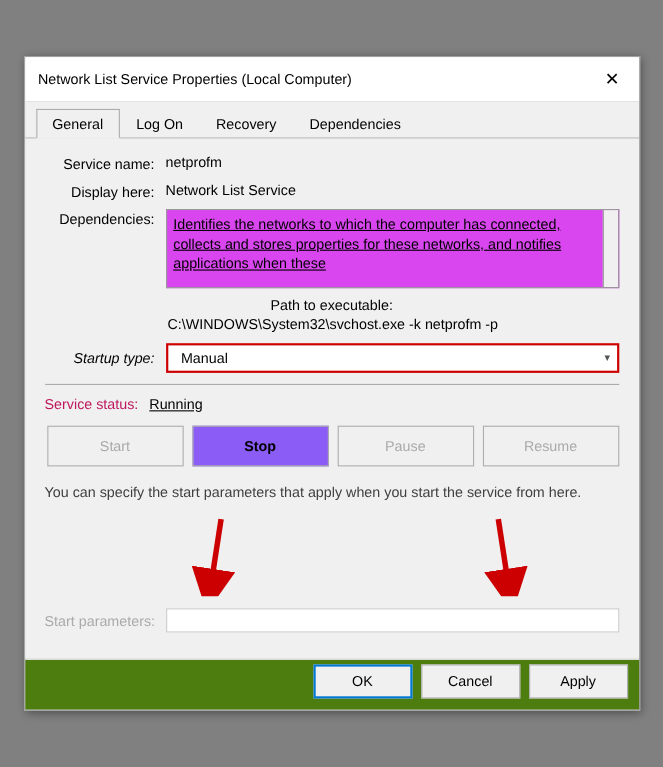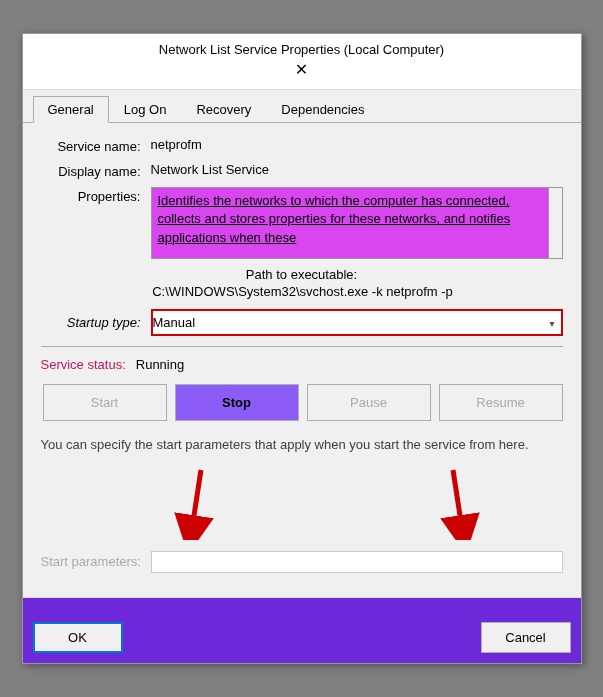--- a/index.html
+++ b/index.html
@@ -19,21 +19,20 @@
       border: 1px solid #999;
       box-shadow: 2px 2px 8px rgba(0,0,0,0.4);
     }
     .title-bar {
       background: #ffffff;
       padding: 8px 12px;
       display: flex;
       align-items: center;
       justify-content: space-between;
       border-bottom: 1px solid #ddd;
-      flex-direction: column;
     }
     .title-bar-text {
       font-size: 13px;
       font-weight: normal;
       color: #000;
     }
     .close-btn {
       width: 24px;
       height: 24px;
       border: none;
@@ -140,21 +139,21 @@
       font-style: italic;
     }
     .select-wrapper {
       flex: 1;
       position: relative;
       border: 2px solid #cc0000;
       background: #fff;
     }
     .select-wrapper select {
       width: 100%;
-      padding: 4px 24px 4px 0;
+      padding: 4px 24px 4px 12px;
       font-size: 13px;
       border: none;
       background: transparent;
       appearance: none;
       -webkit-appearance: none;
       cursor: pointer;
       outline: none;
     }
     .select-chevron {
       position: absolute;
@@ -176,20 +175,21 @@
       margin-bottom: 12px;
     }
     .status-label {
       font-size: 13px;
       color: #be185d;
       margin-right: 10px;
     }
     .status-value {
       font-size: 13px;
       color: #000;
+      text-decoration: underline;
     }
     .service-buttons {
       display: flex;
       gap: 8px;
       margin-bottom: 14px;
       margin-left: 2px;
     }
     .svc-btn {
       flex: 1;
       padding: 10px 10px;
@@ -232,24 +232,24 @@
     
     .arrows-area {
       position: relative;
       height: 80px;
       margin-bottom: 6px;
     }
 
     
     .bottom-buttons {
       display: flex;
-      justify-content: space-between;
+      justify-content: flex-end;
       gap: 8px;
-      padding: 24px 10px 10px;
-      background: #6d28d9;
+      padding: 4px 10px 10px;
+      background: #4d7c0f;
       border-top: 1px solid #ddd;
       position: relative;
     }
     .action-btn {
       min-width: 90px;
       padding: 6px 16px;
       font-size: 13px;
       border: 1px solid #adadad;
       background: #f0f0f0;
       cursor: pointer;
@@ -278,26 +278,26 @@
   </div>
 
   <div class="content">
 
     <div class="field-row">
       <span class="field-label">Service name:</span>
       <span class="field-value">netprofm</span>
     </div>
 
     <div class="field-row">
-      <span class="field-label">Display name:</span>
+      <span class="field-label">Display here:</span>
       <span class="field-value">Network List Service</span>
     </div>
 
     <div class="field-row">
-      <span class="field-label">Properties:</span>
+      <span class="field-label">Dependencies:</span>
       <div class="description-box" style="padding-right:18px;">
         <span>Identifies the networks to which the computer has connected, collects and stores properties for these networks, and notifies applications when these</span>
         <div class="description-scrollbar"></div>
       </div>
     </div>
 
     <div class="path-section">
       <div class="path-label">Path to executable:</div>
       <div class="path-value">C:\WINDOWS\System32\svchost.exe -k netprofm -p</div>
     </div>
@@ -355,14 +355,15 @@
     <div class="start-params-row">
       <span class="start-params-label">Start parameters:</span>
       <input class="start-params-input" type="text" value="" style="">
     </div>
 
   </div>
 
   <div class="bottom-buttons">
     <button class="action-btn default">OK</button>
     <button class="action-btn">Cancel</button>
+    <button class="action-btn">Apply</button>
   </div>
 </div>
 
 </body></html>

